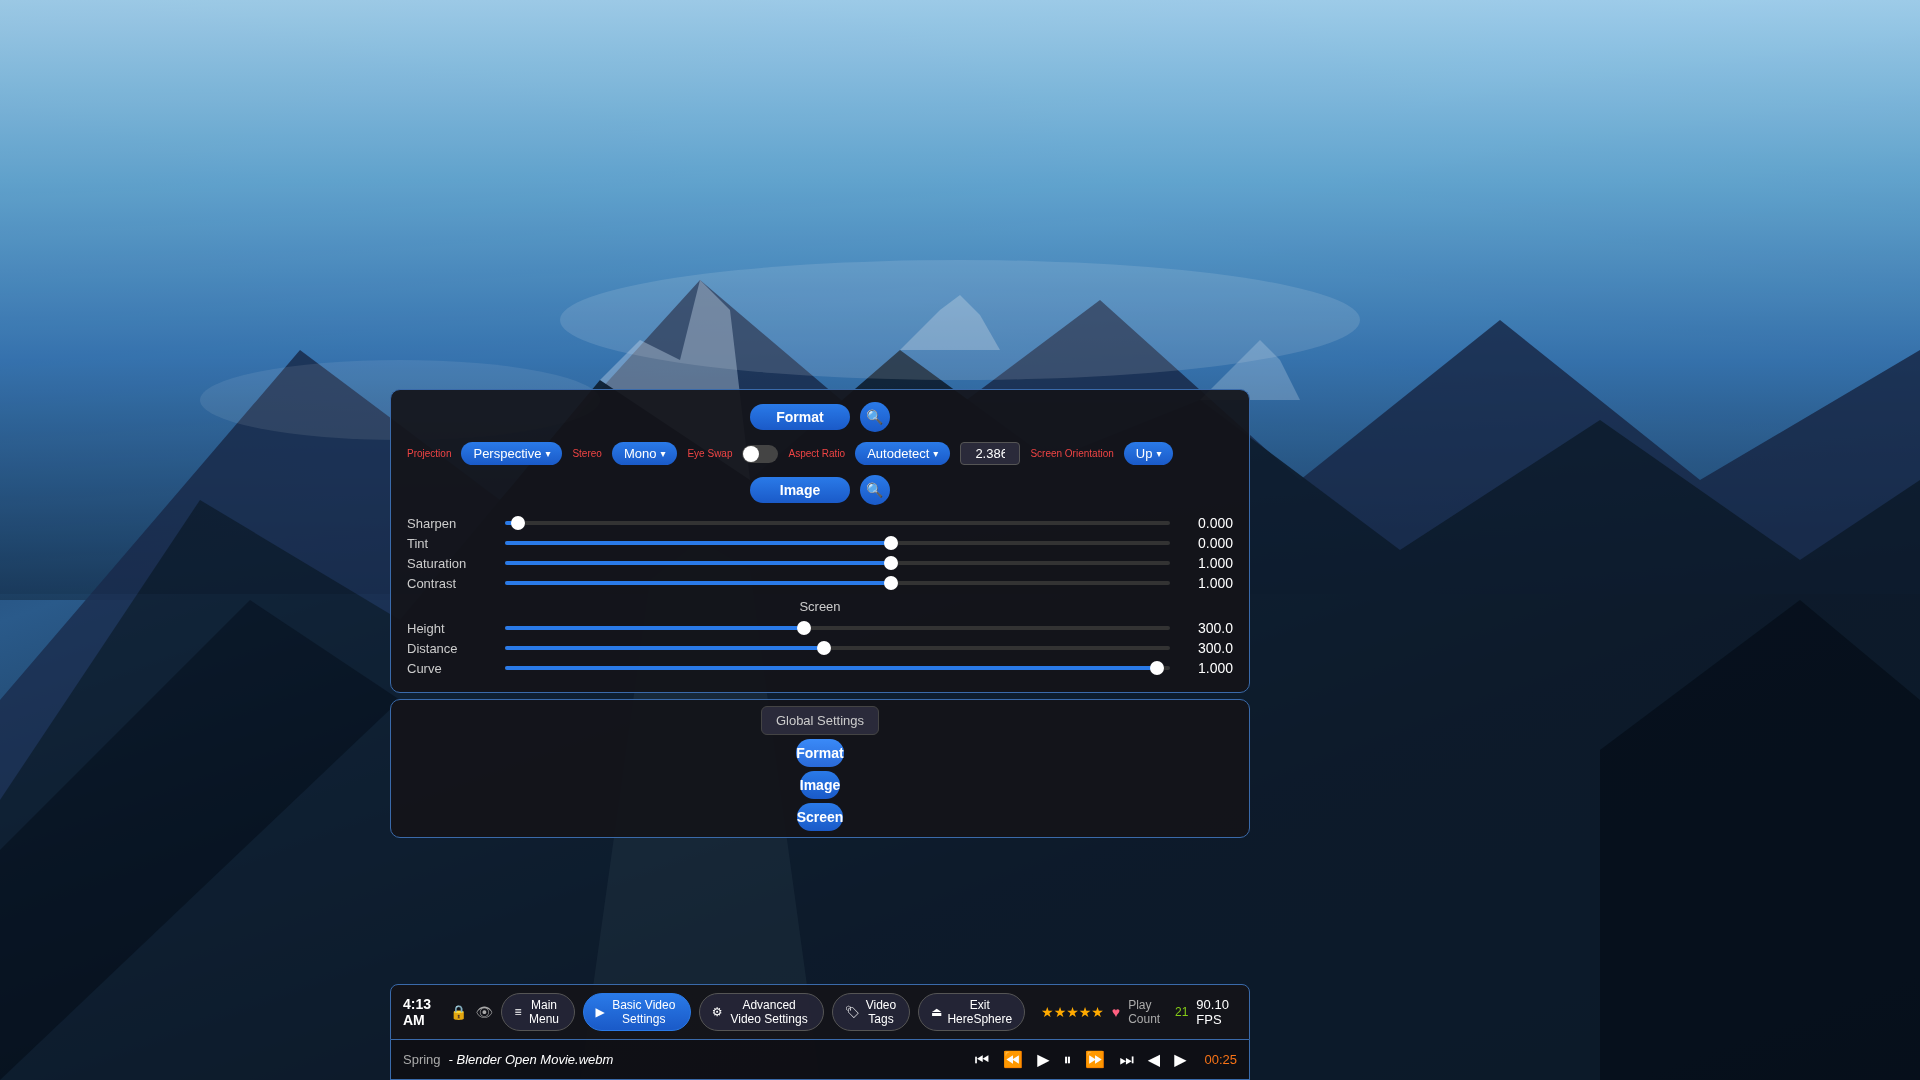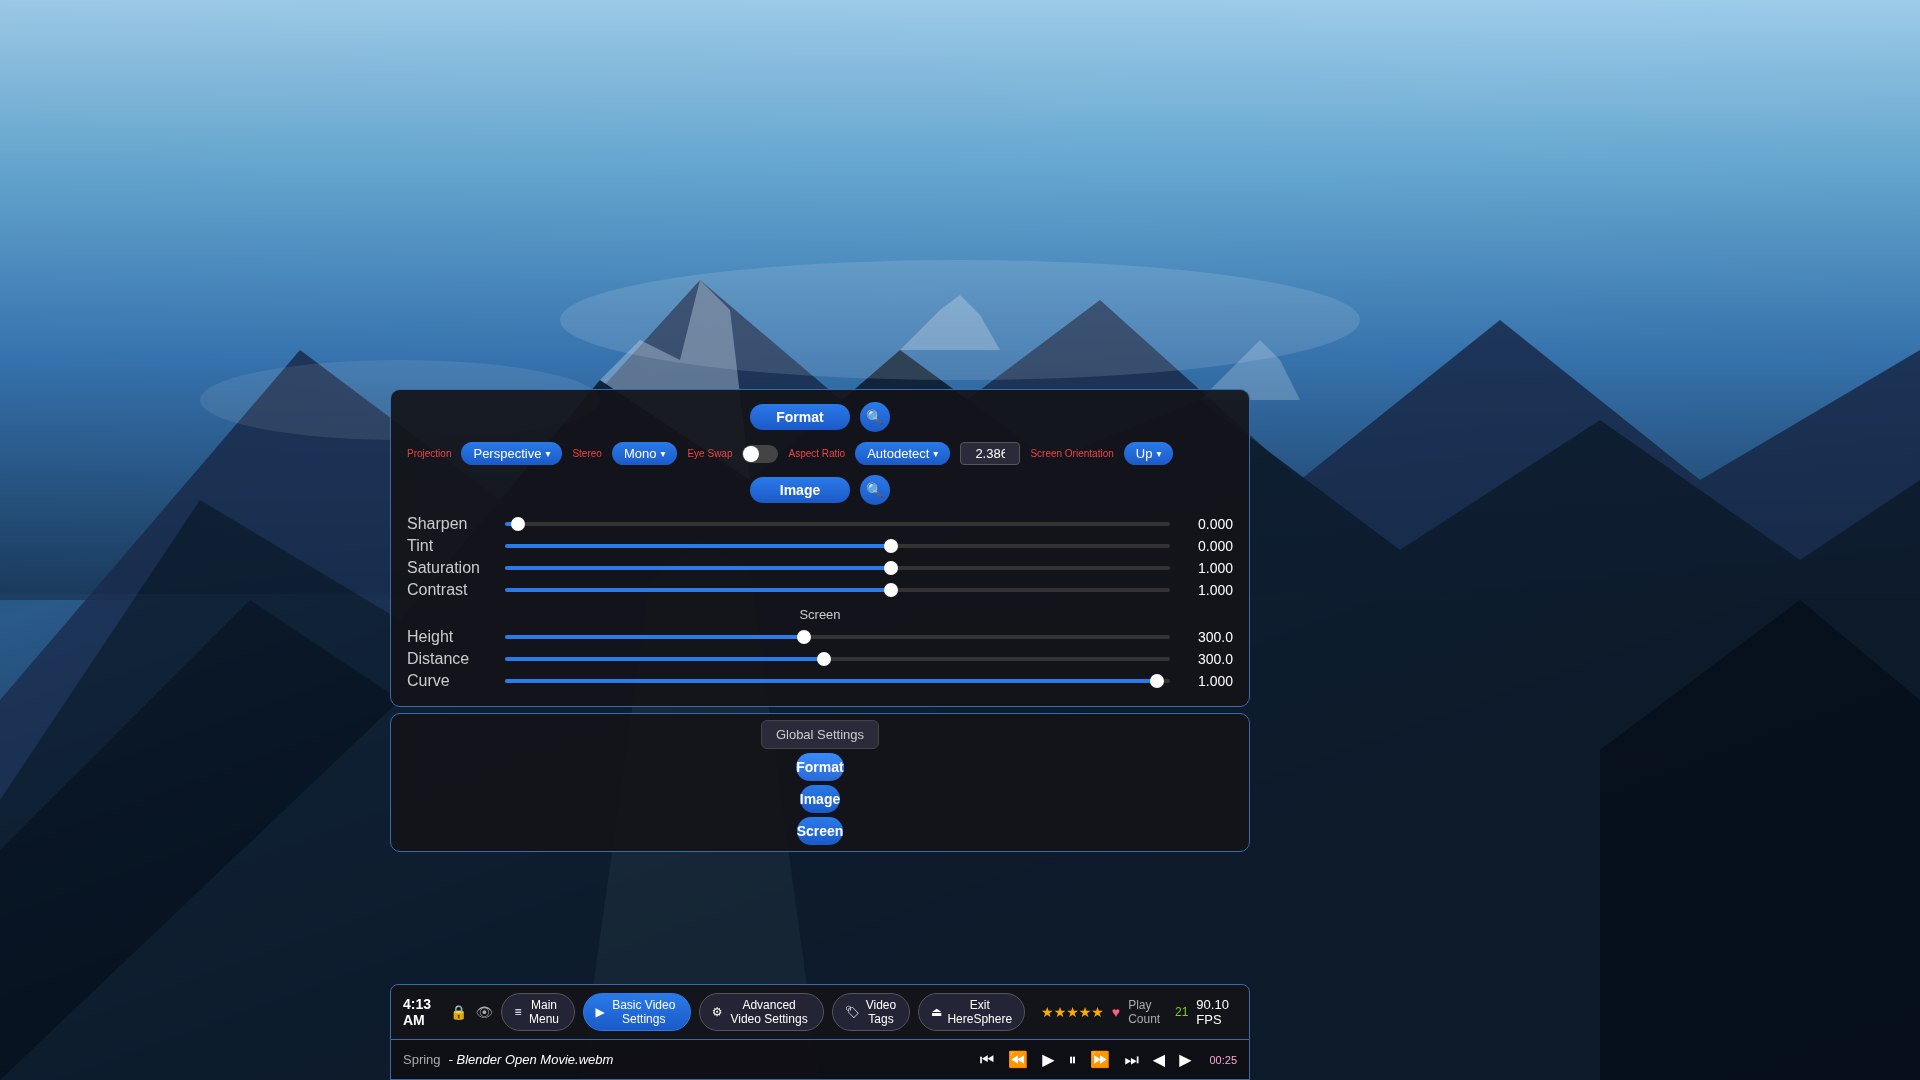--- a/index.html
+++ b/index.html
@@ -171,21 +171,21 @@
 
     
     .slider-row {
       display: flex;
       align-items: center;
       margin-bottom: 4px;
     }
 
     .slider-label {
       color: #ccc;
-      font-size: 16px;
+      font-size: 13px;
       width: 90px;
       flex-shrink: 0;
     }
 
     .slider-track {
       flex: 1;
       height: 4px;
       background: #333;
       border-radius: 2px;
       position: relative;
@@ -551,16 +551,16 @@
     <span style="color:white;font-size:13px;margin-left:4px;font-style:italic">- Blender Open Movie.webm</span>
     <div class="playback-controls">
       <button class="ctrl-btn">⏮</button>
       <button class="ctrl-btn">⏪</button>
       <button class="ctrl-btn">▶</button>
       <button class="ctrl-btn">⏸</button>
       <button class="ctrl-btn">⏩</button>
       <button class="ctrl-btn">⏭</button>
       <button class="ctrl-btn">◀</button>
       <button class="ctrl-btn">▶</button>
-      <span style="color:#f9a8d4;font-size:11px;margin-left:8px">00:25</span>
+      <span style="color:#f97316;font-size:13px;margin-left:8px">00:25</span>
     </div>
   </div>
 </div>
 
 </body></html>

